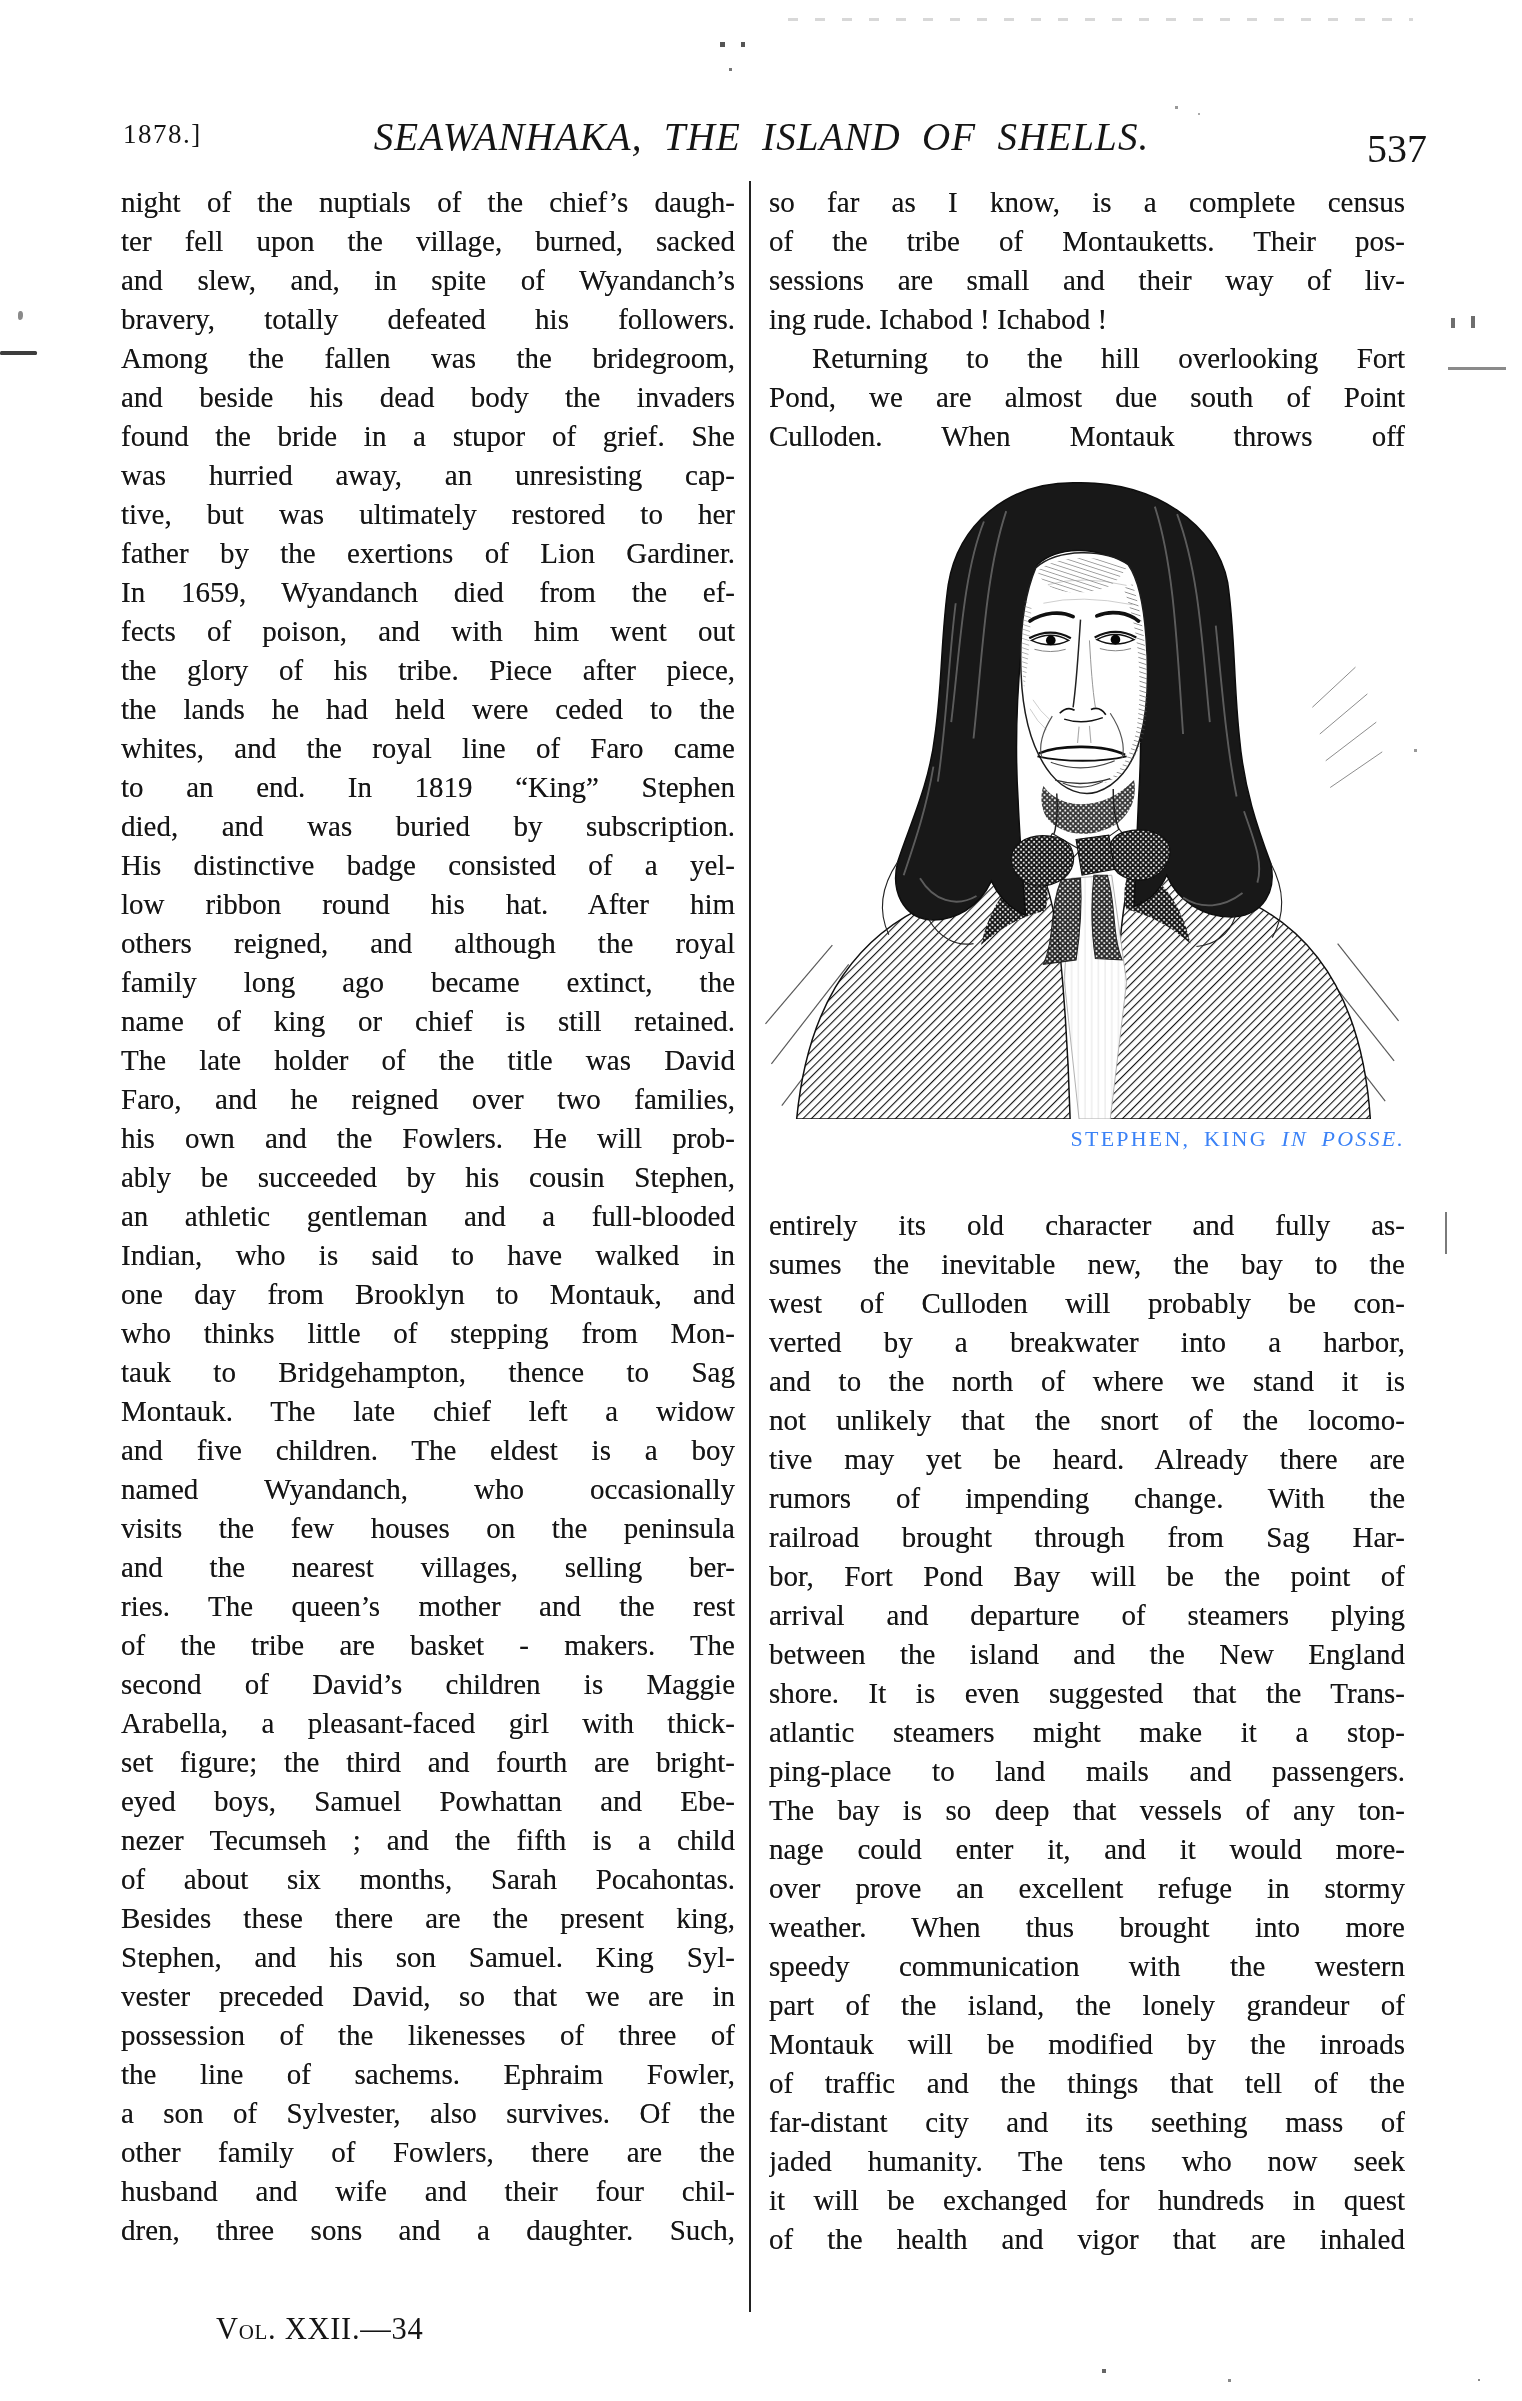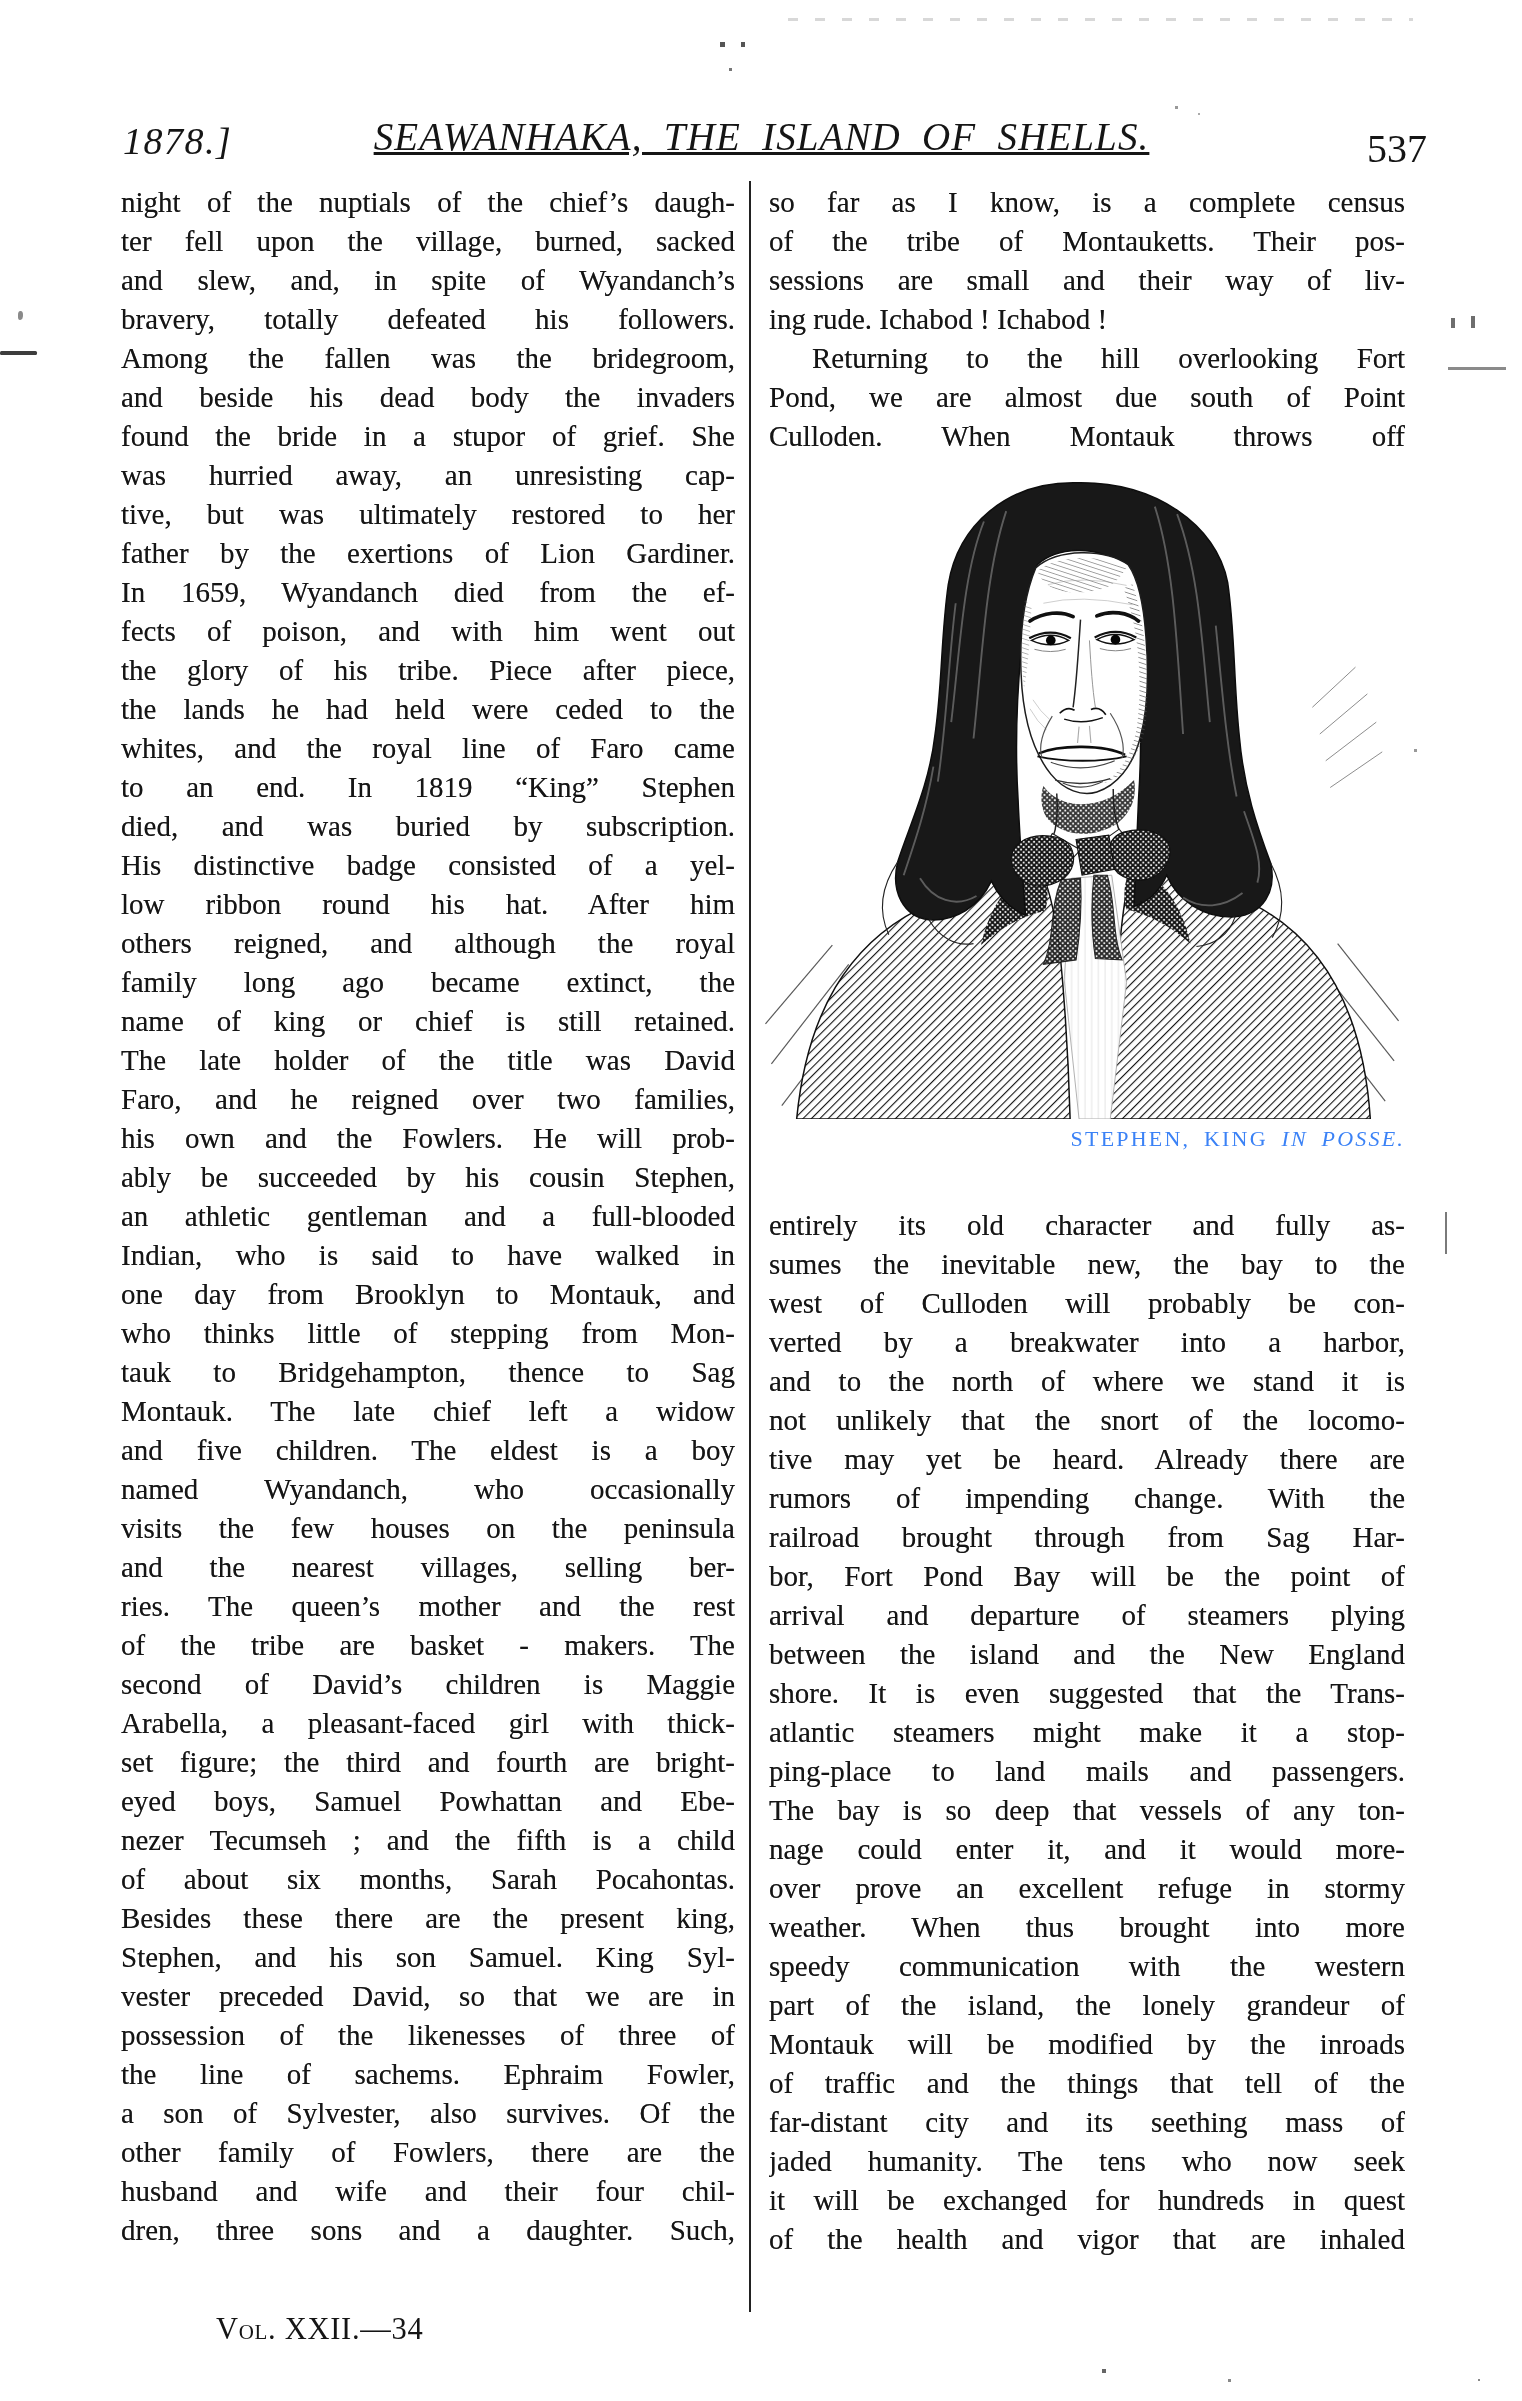--- a/index.html
+++ b/index.html
@@ -1,24 +1,24 @@
 <!DOCTYPE html>
 <html style="font-size:12px"><head>
 <meta charset="utf-8">
 <style>
   html,body{margin:0;padding:0;background:#d9d9d9;}
   .page{
     position:relative;width:1523px;height:2401px;background:#ffffff;
     font-family:"Liberation Serif","DejaVu Serif",serif;color:#151515;overflow:hidden;
   }
   
-  .hdr-year{position:absolute;left:123px;top:119px;font-size:38px;letter-spacing:1.5px;font-style:italic;}
+  .hdr-year{position:absolute;left:123px;top:119px;font-size:27px;letter-spacing:1.5px;}
   .hdr-title{
     position:absolute;left:50%;top:114px;transform:translateX(-50%);
-    font-style:italic;font-size:39px;letter-spacing:1.1px;word-spacing:10.4px;white-space:nowrap;text-decoration:underline;
+    font-style:italic;font-size:39px;letter-spacing:1.1px;word-spacing:10.4px;white-space:nowrap;
   }
   .hdr-page{position:absolute;left:1367px;top:125px;font-size:40px;}
   
   .col{position:absolute;font-size:29px;line-height:39px;text-shadow:0 0 0.4px rgba(10,10,10,.55);}
   .col-left{left:121px;top:183px;width:614px;}
   .col-right-top{left:769px;top:183px;width:636px;}
   .col-right-bottom{left:769px;top:1206px;width:636px;}
   .tline{text-align:justify;text-align-last:justify;height:39px;overflow:hidden;}
   .no-just{text-align-last:left;}
   .indent{text-indent:43px;}

